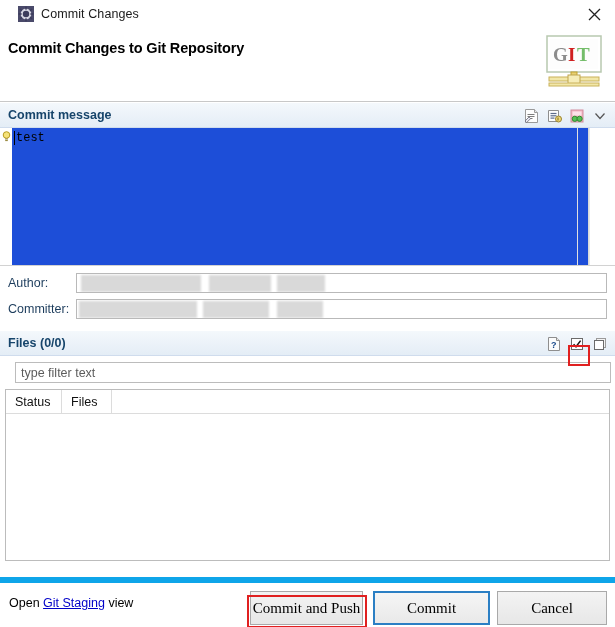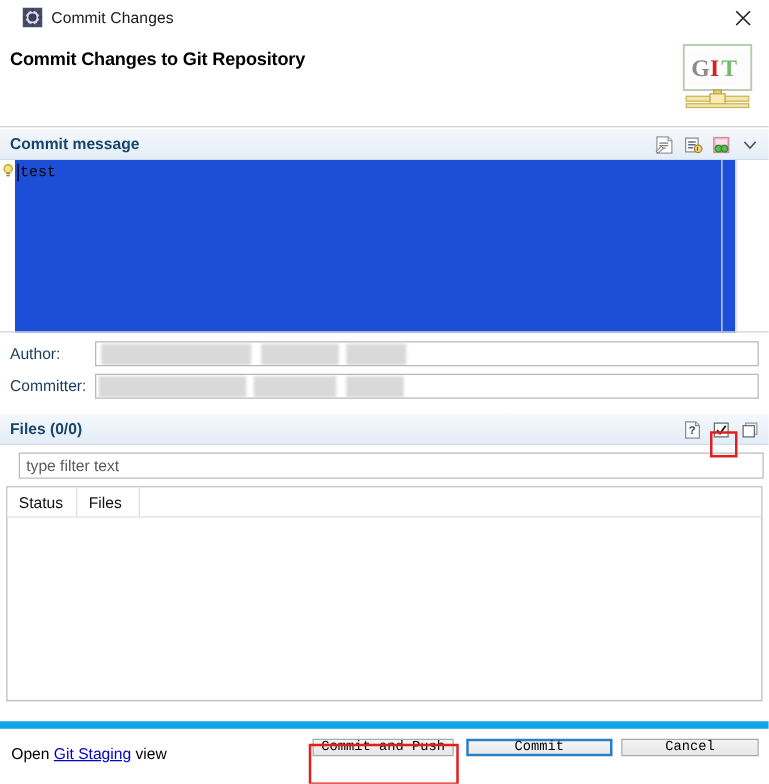--- a/index.html
+++ b/index.html
@@ -294,31 +294,31 @@
     color: #000000;
   }
   .footer-link-text a {
     color: #0000c8;
     text-decoration: underline;
     cursor: default;
   }
   .btn {
     position: absolute;
     top: 8px;
-    height: 14px;
+    height: 34px;
     background: linear-gradient(to bottom, #f3f3f3 0%, #e7e7e7 100%);
     border: 1px solid #a9a9a9;
-    font-size: 11px;
+    font-size: 15px;
     color: #000000;
     display: flex;
     align-items: center;
     justify-content: center;
     box-sizing: border-box;
     cursor: default;
-    font-family: Liberation Mono, monospace;
+    font-family: Liberation Serif, serif;
   }
   .btn-commit-push { left: 250px; width: 113px; }
   .btn-commit {
     left: 373px; width: 117px;
     border: 2px solid #2b7fc4;
     background: linear-gradient(to bottom, #f5f5f5 0%, #e9e9e9 100%);
   }
   .btn-cancel  { left: 497px; width: 110px; }
 
   

